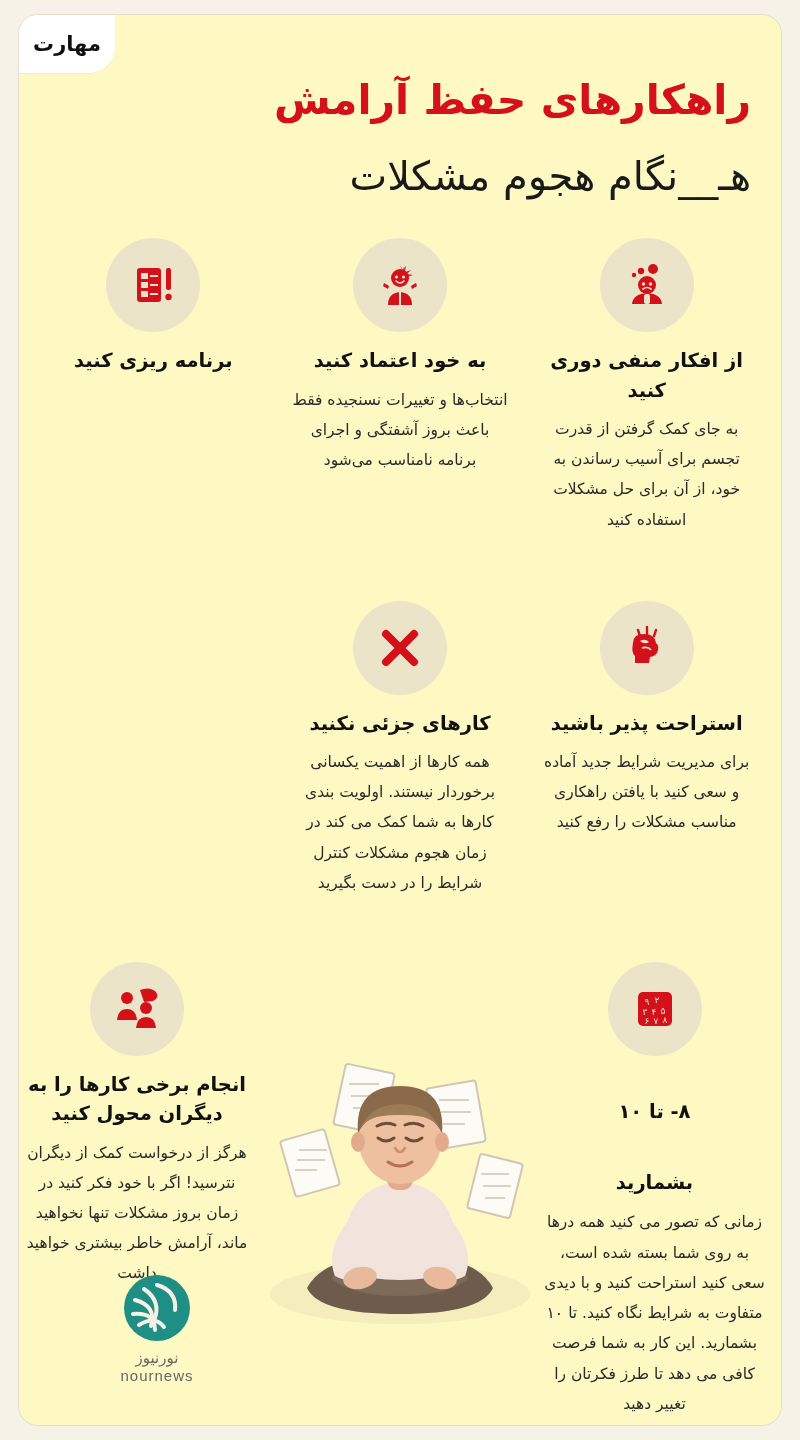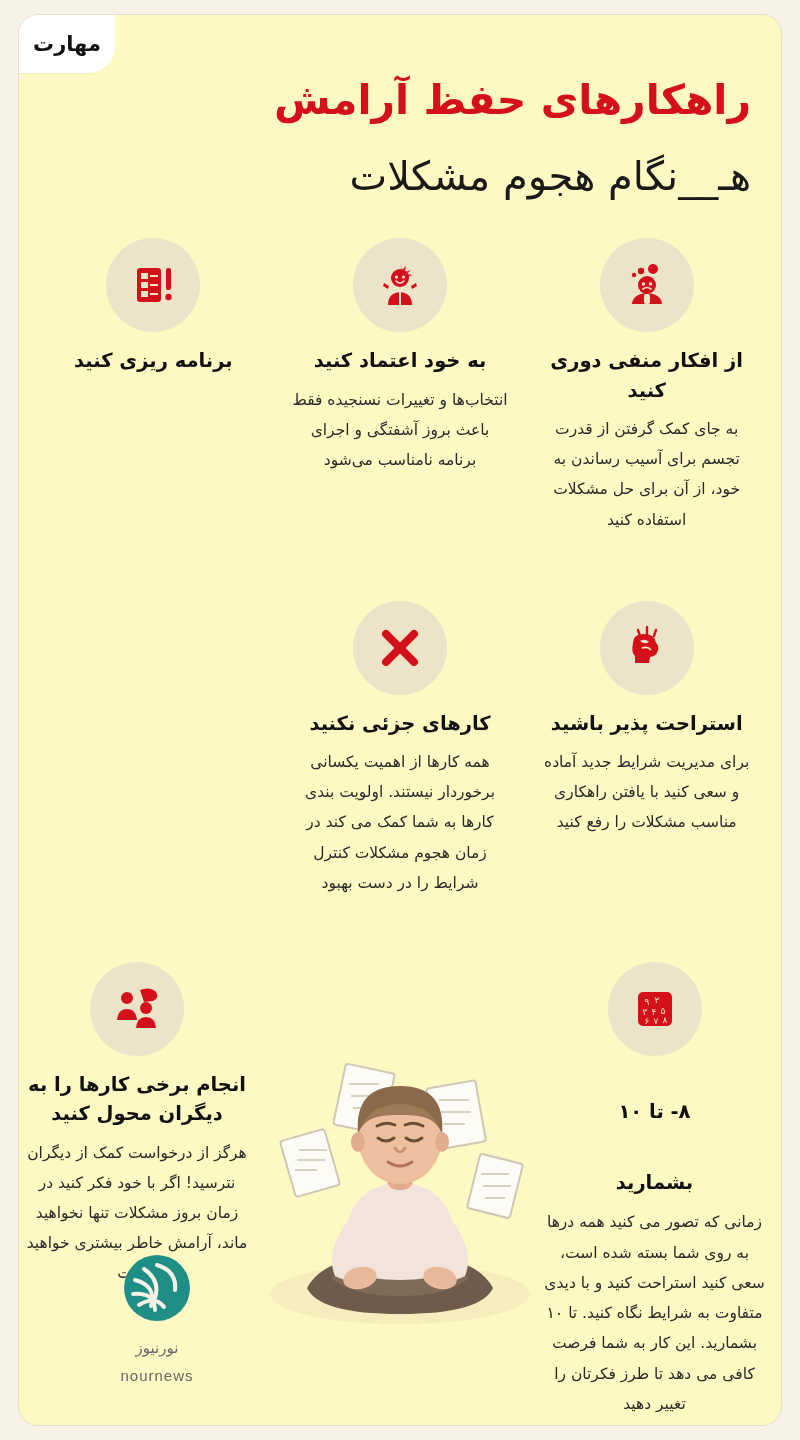--- a/index.html
+++ b/index.html
@@ -109,21 +109,21 @@
     left:50%;transform:translateX(-50%);
     bottom:36px;
     width:330px;height:330px;
   }
   .logo{
     position:absolute;
     left:78px;bottom:8px;
     width:120px;text-align:center;
   }
   .logo .lname{
-    font-size:15px;color:#666;letter-spacing:1px;margin-top:10px;
+    font-size:15px;color:#666;letter-spacing:1px;margin-top:0;
     font-family:"Liberation Sans",sans-serif;
   }
   .fa-title-small{font-size:19.5px;font-weight:bold;color:#111;line-height:1.6;margin-top:40px;}
 </style>
 </head>
 <body>
 
 <div class="page">
   <div class="card">
 
@@ -219,21 +219,21 @@
       <div class="cell">
         <div class="circ">
           <svg width="54" height="54" viewBox="0 0 54 54">
             <g stroke="#d4111b" stroke-width="8" stroke-linecap="round">
               <line x1="13" y1="13" x2="41" y2="41"></line>
               <line x1="41" y1="13" x2="13" y2="41"></line>
             </g>
           </svg>
         </div>
         <div class="c-head">کارهای جزئی نکنید</div>
-        <div class="c-body">همه کارها از اهمیت یکسانی برخوردار نیستند. اولویت بندی کارها به شما کمک می کند در زمان هجوم مشکلات کنترل شرایط را در دست بهبود</div>
+        <div class="c-body">همه کارها از اهمیت یکسانی برخوردار نیستند. اولویت بندی کارها به شما کمک می کند در زمان هجوم مشکلات کنترل شرایط را در دست بگیرید</div>
       </div>
     </div>
 
     <div class="bottom">
 
       <div class="b-left">
         <div class="circ">
           <svg width="52" height="52" viewBox="0 0 52 52">
             <g fill="#d4111b">
               <rect x="9" y="9" width="34" height="34" rx="5"></rect>

